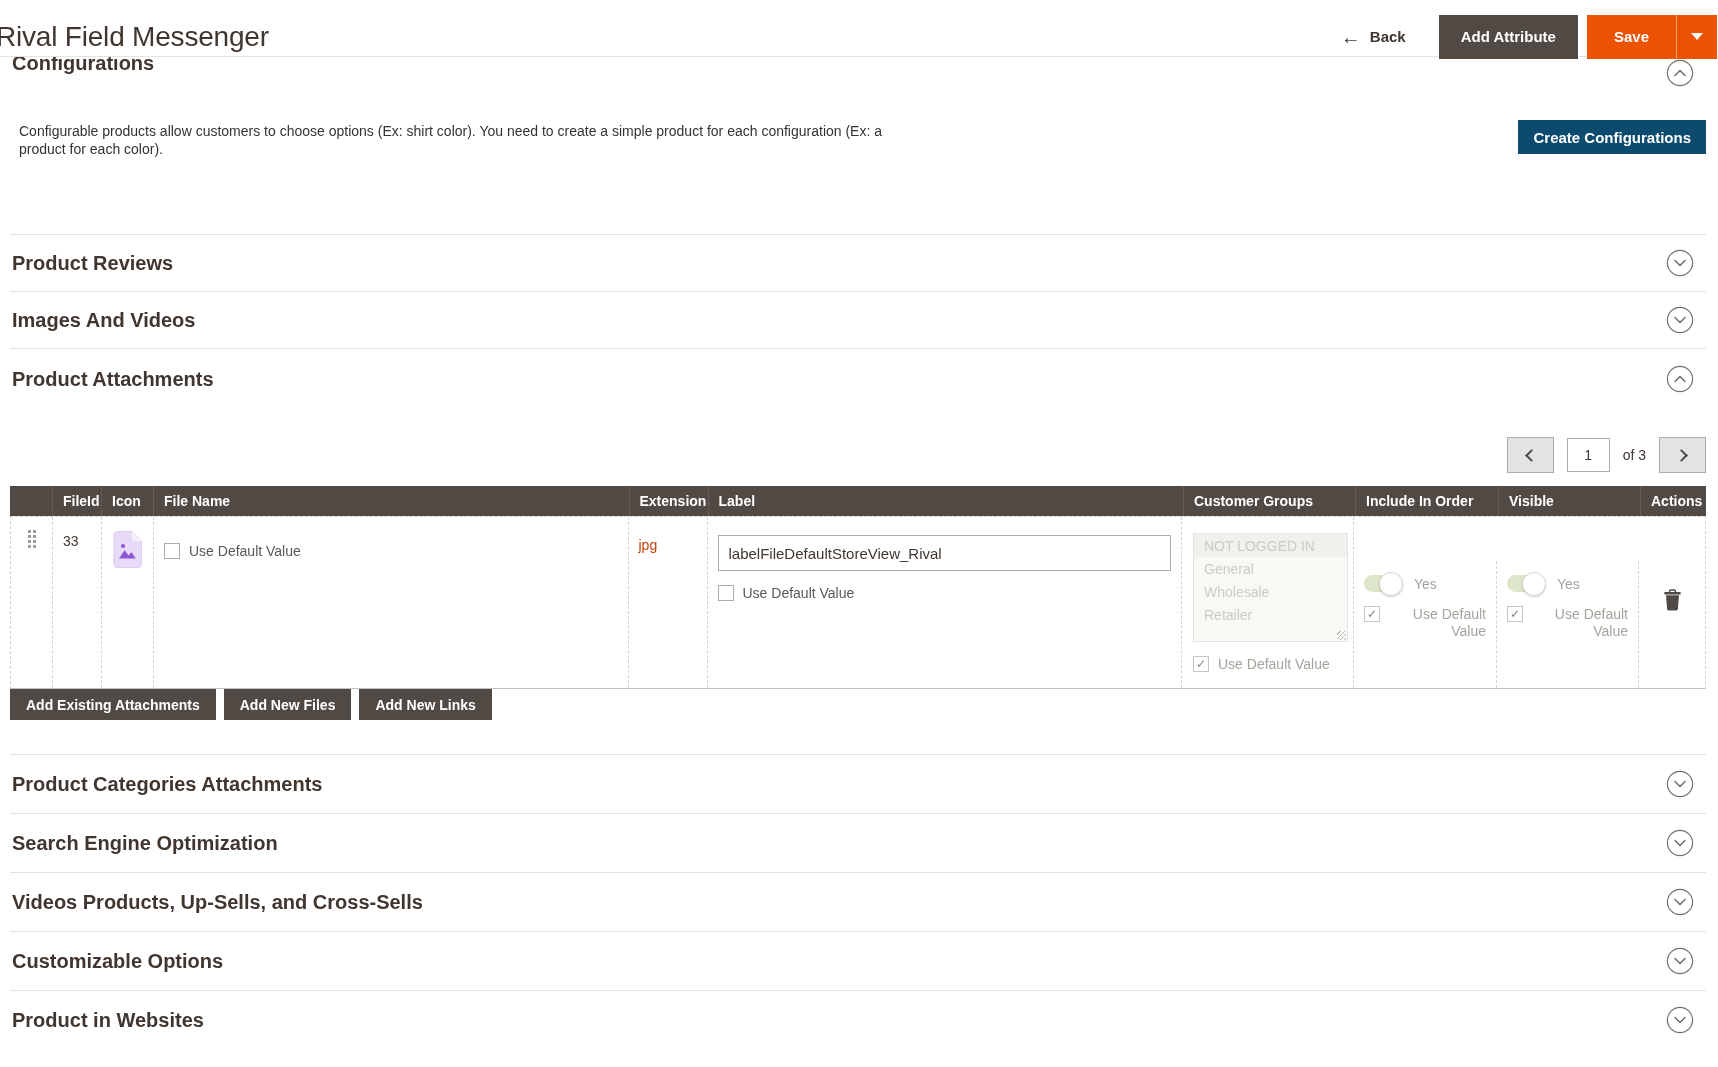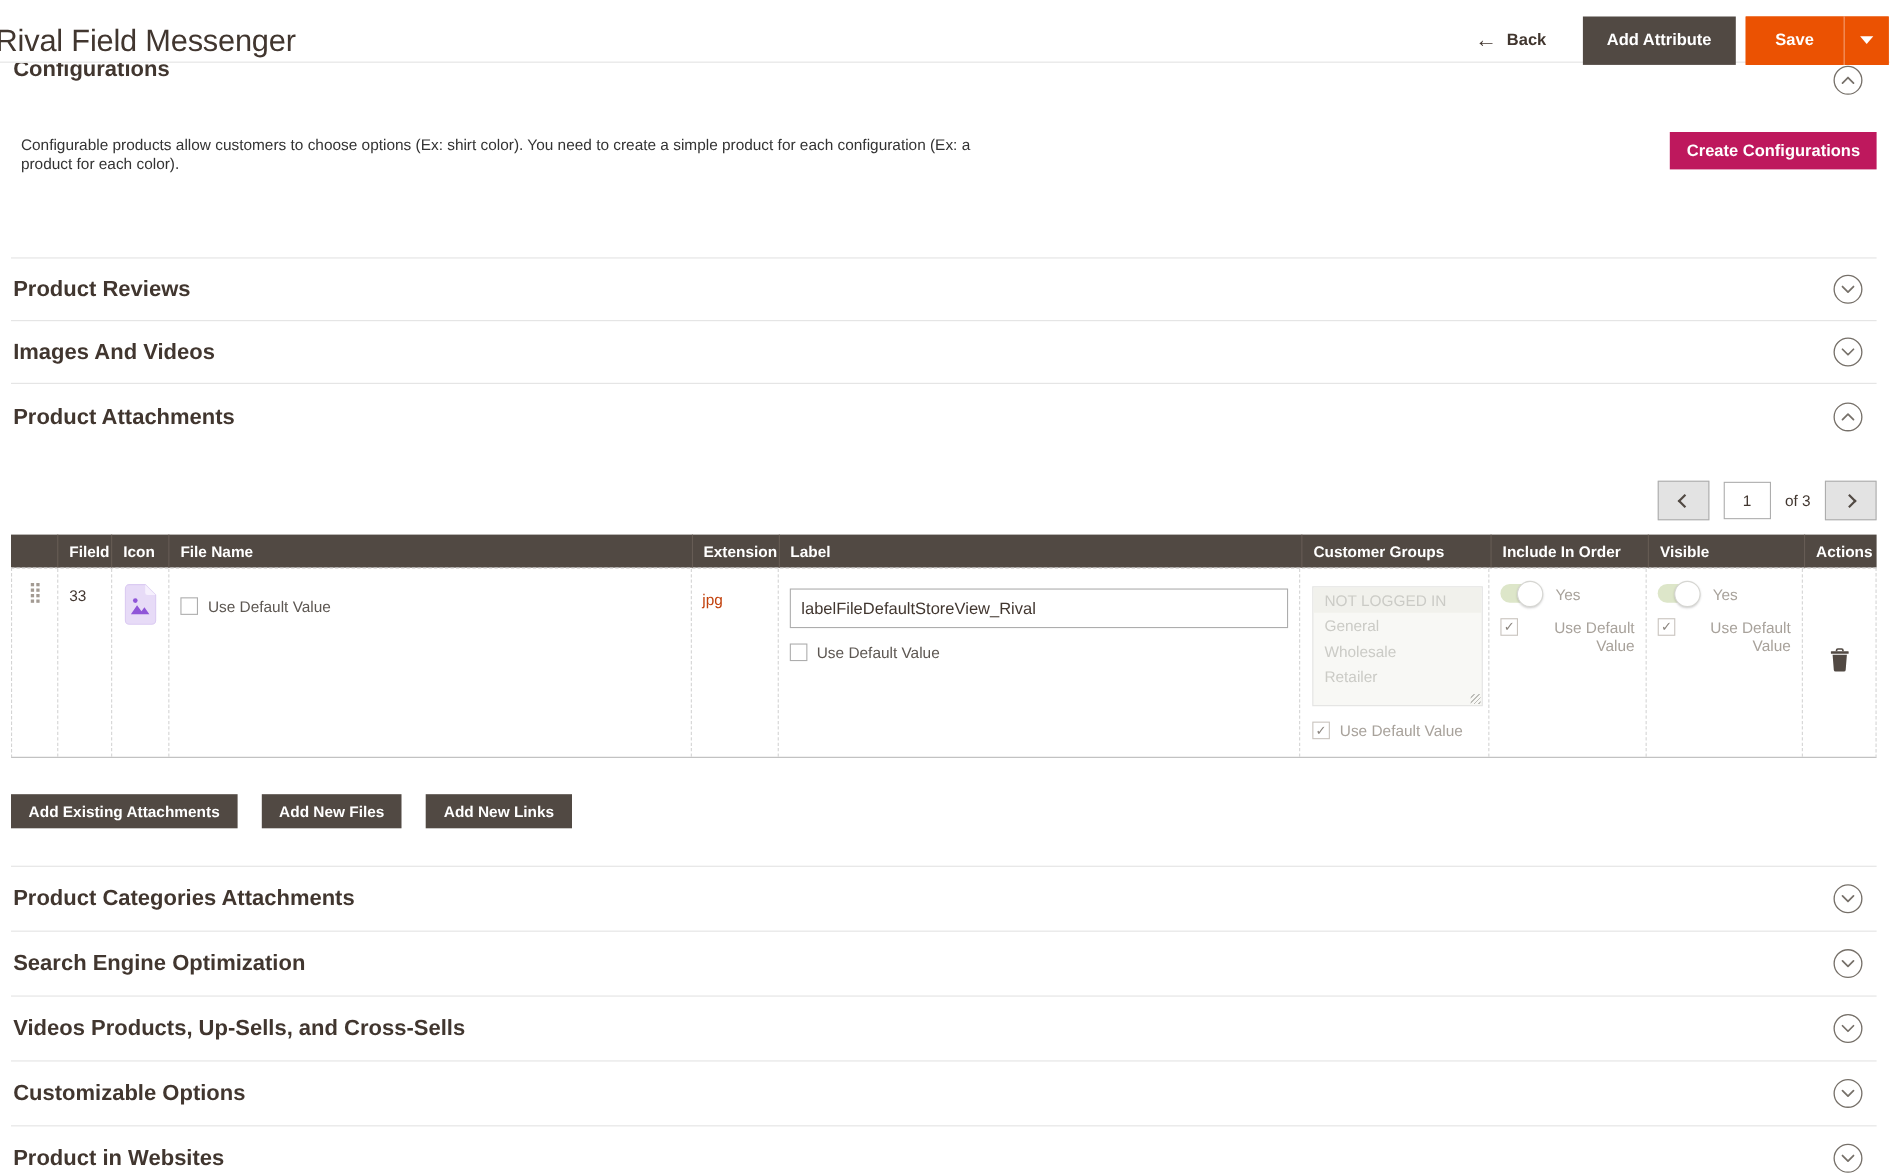--- a/index.html
+++ b/index.html
@@ -29,21 +29,21 @@
   .content { padding:0 12px 0 10px; }
   .section-heading { font-size:20px; font-weight:600; color:#41362f; }
   .collapse-btn { background:none; border:none; cursor:pointer; padding:0; line-height:0; }
   
   .config-head-row { position:relative; height:19px; }
   .clip-heading { height:19px; overflow:hidden; padding-left:2px; }
   .clip-heading .section-heading { line-height:26px; margin-top:-7px; }
   .config-head-row .collapse-btn { position:absolute; right:12px; top:2px; }
   .config-body { display:flex; justify-content:space-between; align-items:flex-start; margin-top:46px; padding-bottom:76px; }
   .config-desc { font-size:14px; color:#333; width:905px; line-height:18px; margin-left:9px; }
-  .btn-dark-md { background:#be185d; color:#fff; font-size:15px; font-weight:600; height:34px; padding:0 15px; margin-top:-2px; }
+  .btn-dark-md { background:#0c4a6e; color:#fff; font-size:15px; font-weight:600; height:34px; padding:0 15px; margin-top:-2px; }
   
   .section-row {
     height:57px; border-top:1px solid #e3e3e3;
     display:flex; align-items:center; justify-content:space-between;
     padding:0 12px 0 2px; cursor:pointer;
   }
   .section-row-tall { height:59px; }
   
   .attach-section { border-top:1px solid #e3e3e3; padding-bottom:34px; }
   .attach-head-row { height:60px; display:flex; align-items:center; justify-content:space-between; padding:0 12px 0 2px; cursor:pointer; }
@@ -76,33 +76,33 @@
   .muted { color:#a8a29b; }
   .muted .checkbox { border-color:#c9c4be; }
   
   .cg-cell { padding:16px 5px 0 11px; }
   .multiselect { position:relative; width:100%; height:109px; background:#f8f8f5; border:1px solid #e3e3e3; overflow:hidden; }
   .ms-option { font-size:14px; color:#cbcbc6; padding:4px 10px 3px; }
   .ms-option-first { background:#f1f1ec; }
   .multiselect::after { content:""; position:absolute; right:1px; bottom:1px; width:9px; height:9px;
     background:repeating-linear-gradient(135deg, transparent 0 2px, #bdbdb8 2px 3px); }
   
-  .toggle-cell { padding-top:14px; }
+  .toggle-cell { padding-top:14px;margin-top:44px; }
   .toggle-row { display:flex; align-items:center; gap:13px; }
   .toggle { position:relative; width:37px; height:17px; border-radius:9px; background:#dde6c9; }
   .toggle::after { content:""; position:absolute; right:-2px; top:-3px; width:22px; height:22px; border-radius:50%;
     background:#fff; border:1px solid #d6d6d2; box-shadow:0 1px 2px rgba(0,0,0,.18); }
   .toggle-label { font-size:14px; color:#a8a29b; }
   .ud-right { justify-content:flex-start; }
   .ud-right .ud-text { flex:1; text-align:right; line-height:17px; }
   
   .actions-cell { display:flex; justify-content:center; align-items:flex-start; padding-top:72px; }
   .trash-btn { background:none; border:none; cursor:pointer; line-height:0; }
   
-  .attach-buttons { display:flex; gap:22px; margin-top:33px; }
+  .attach-buttons { display:flex; gap:8px; }
   .btn-dark-sm { background:#514943; color:#fff; font-size:14px; font-weight:600; height:31px; padding:0 16px; }
 </style>
 </head>
 <body>
 
 <div class="page-header">
   <h1 class="page-title">Rival Field Messenger</h1>
   <div class="header-actions">
     <a class="back-link">
       <span class="back-arrow">←</span>

